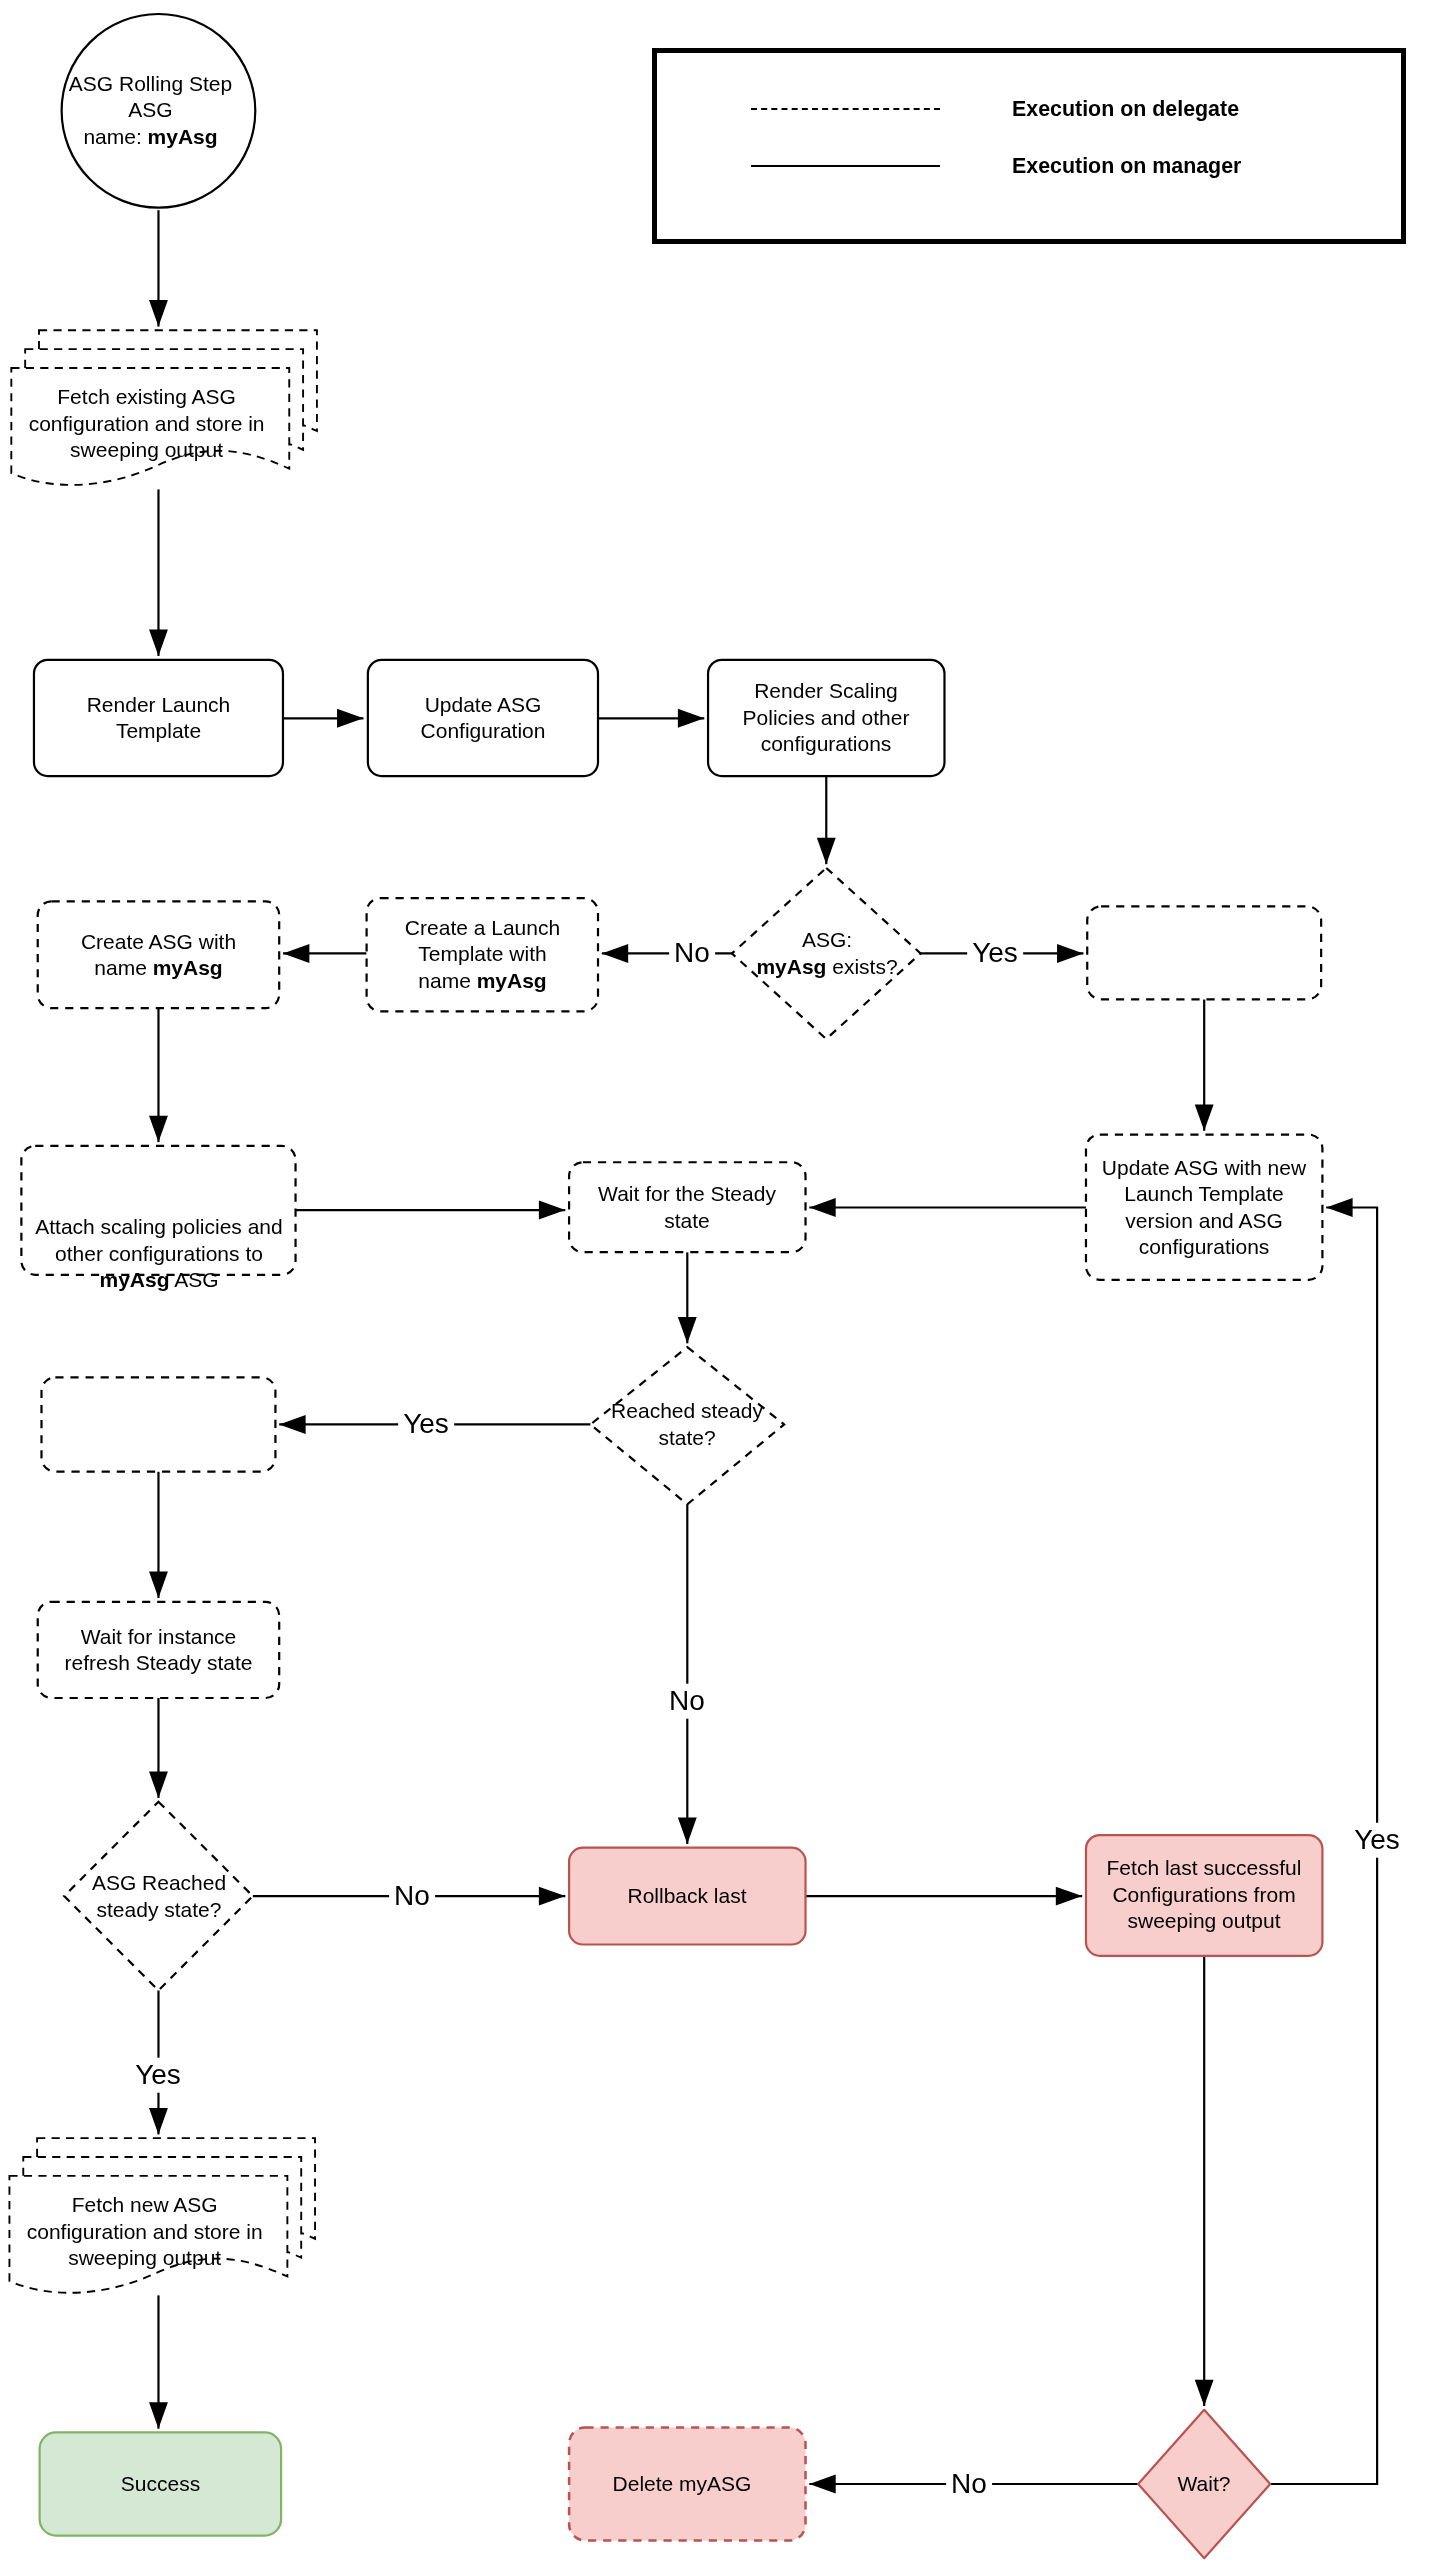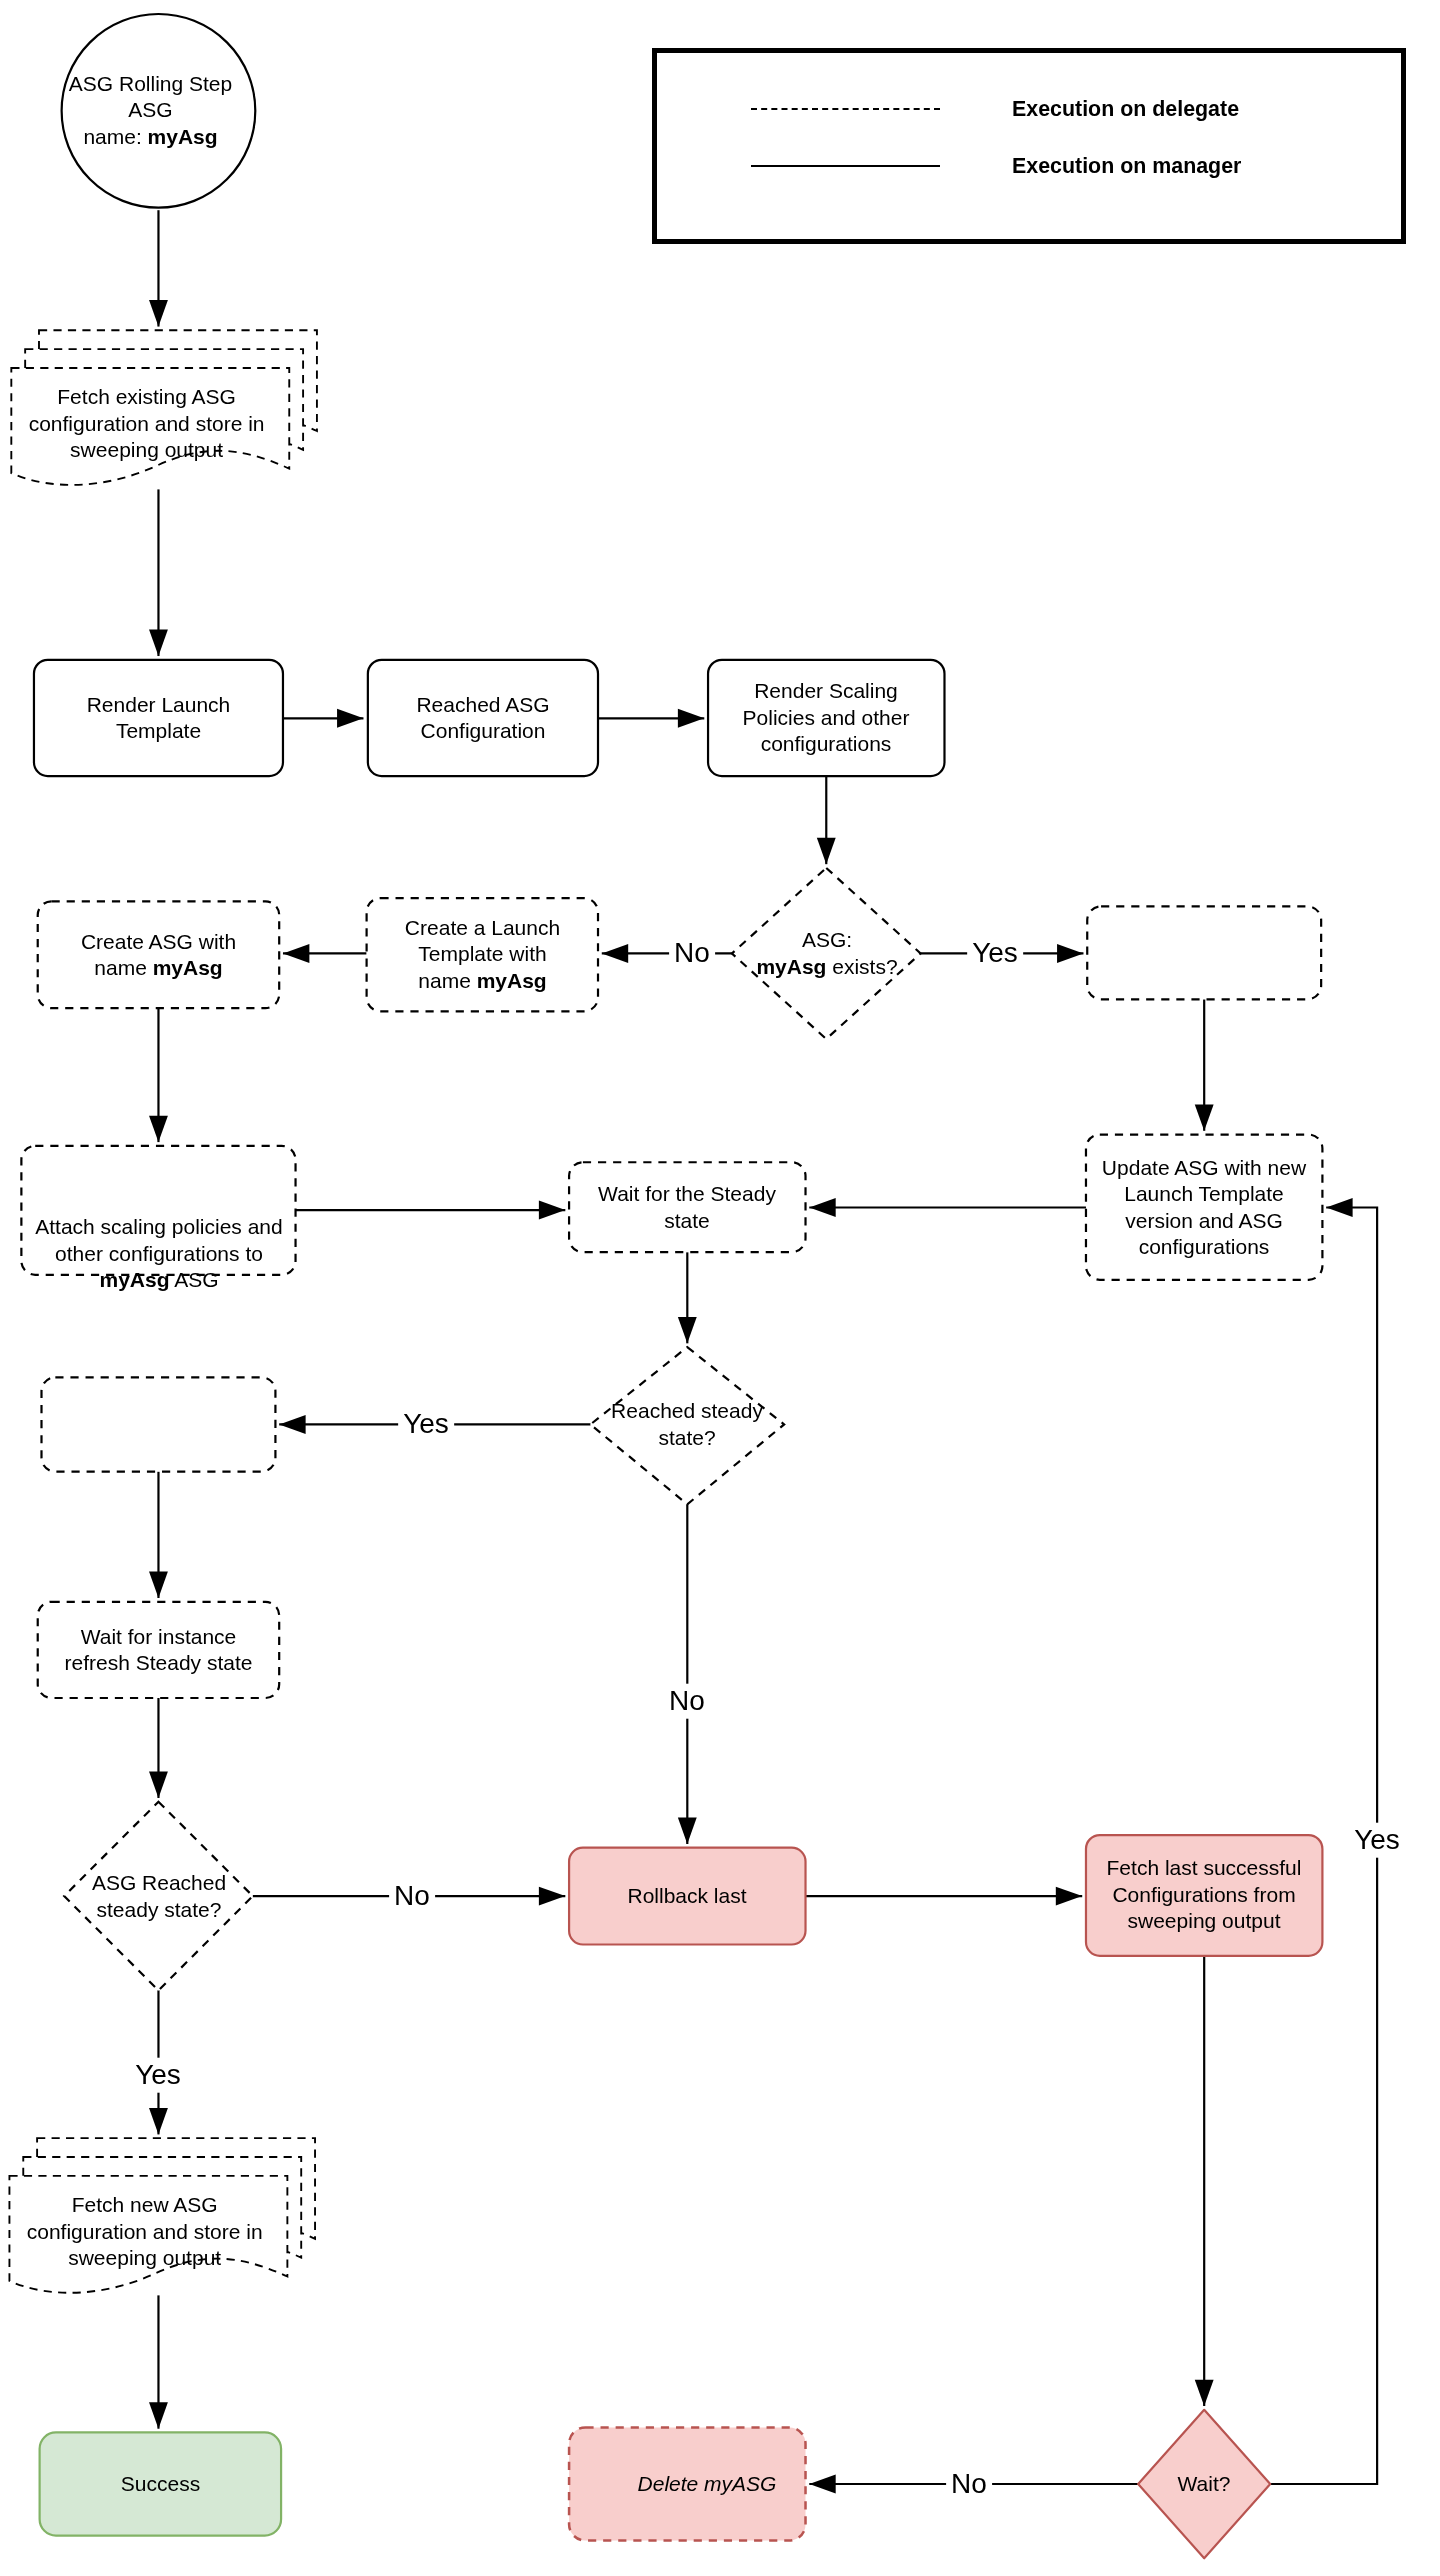--- a/index.html
+++ b/index.html
@@ -132,21 +132,21 @@
   </div>
 
   <div class="node-label" style="left:17.6px;top:377px;width:258px;height:94px;">
     <div class="txt">Fetch existing ASG configuration and store in sweeping output</div>
   </div>
 
   <div class="node-label" style="left:34px;top:660px;width:249px;height:116px;">
     <div class="txt" style="max-width:189px;margin:0 auto;">Render Launch Template</div>
   </div>
   <div class="node-label" style="left:368px;top:660px;width:230px;height:116px;">
-    <div class="txt" style="max-width:170px;margin:0 auto;">Reached ASG Configuration</div>
+    <div class="txt" style="max-width:170px;margin:0 auto;">Update ASG Configuration</div>
   </div>
   <div class="node-label" style="left:708px;top:660px;width:236px;height:116px;">
     <div class="txt" style="max-width:195px;margin:0 auto;">Render Scaling Policies and other configurations</div>
   </div>
 
   <div class="node-label" style="left:745px;top:887px;width:164px;height:133px;">
     <div class="txt">
       <div>ASG:</div>
       <div><b>myAsg</b><span> exists?</span></div>
     </div>
@@ -186,21 +186,21 @@
     <div class="txt">Fetch last successful Configurations from sweeping output</div>
   </div>
 
   <div class="node-label" style="left:15.7px;top:2185px;width:258px;height:94px;">
     <div class="txt">Fetch new ASG configuration and store in sweeping output</div>
   </div>
 
   <div class="node-label" style="left:46px;top:2439px;width:229px;height:91px;">
     <div class="txt">Success</div>
   </div>
-  <div class="node-label" style="left:595px;top:2434px;width:224px;height:101px;font-style:italic;">
+  <div class="node-label" style="left:570px;top:2434px;width:224px;height:101px;">
     <div class="txt">Delete myASG</div>
   </div>
   <div class="node-label" style="left:1141px;top:2440px;width:126px;height:88px;">
     <div class="txt">Wait?</div>
   </div>
 
   <div class="edge-label" style="left:692px;top:953px;">No</div>
   <div class="edge-label" style="left:995px;top:953px;">Yes</div>
   <div class="edge-label" style="left:426px;top:1424px;">Yes</div>
   <div class="edge-label" style="left:687px;top:1701px;">No</div>

